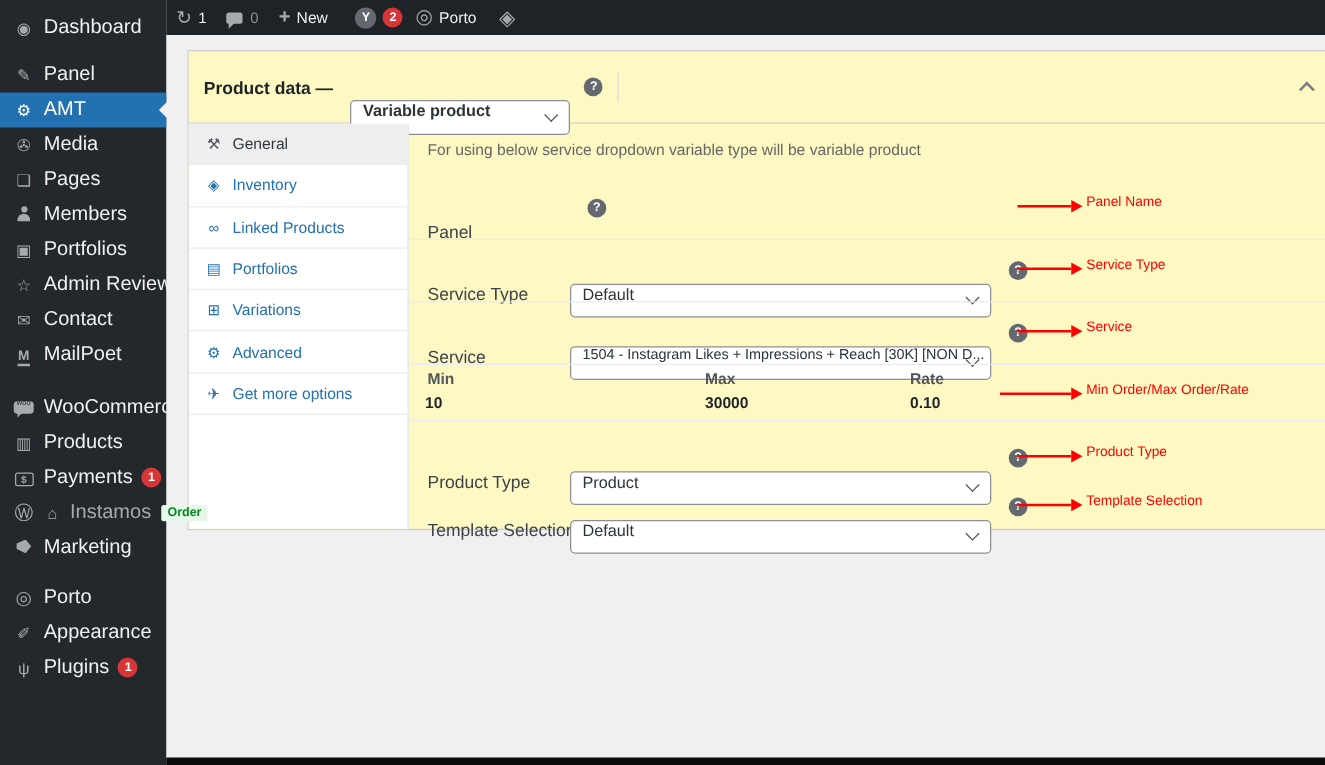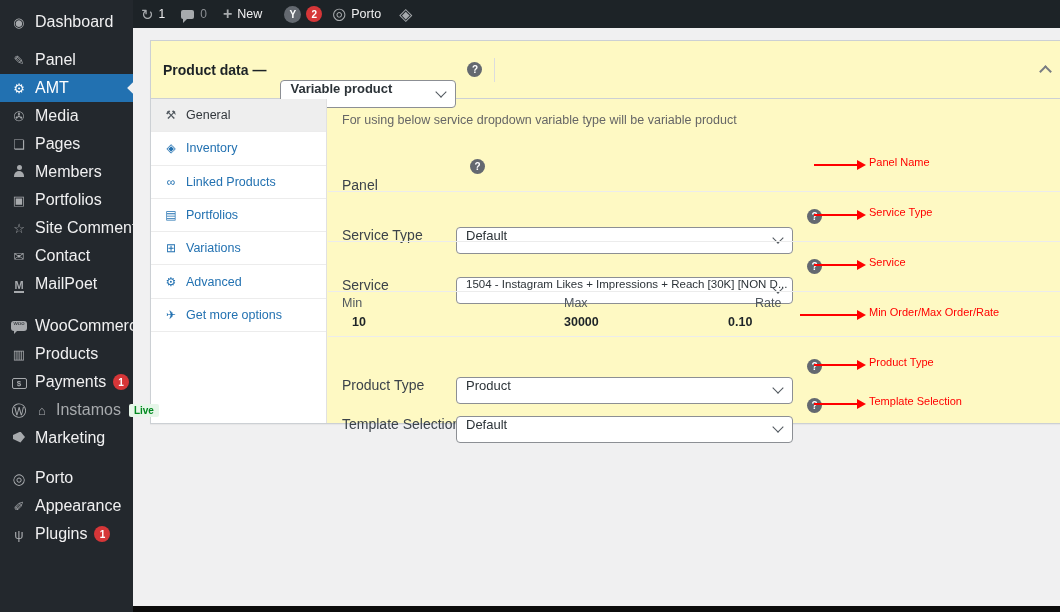--- a/index.html
+++ b/index.html
@@ -89,21 +89,21 @@
 
   
   .info-text{position:absolute;left:191px;top:72px;color:#666;font-size:12.5px;}
   .hr{position:absolute;left:177px;right:0;height:1px;background:#ececec;}
   .frow{position:absolute;left:177px;right:0;height:50px;display:flex;align-items:center;}
   .flabel{width:114px;flex:0 0 114px;margin-left:14px;color:#3c434a;font-size:14px;white-space:nowrap;margin-top:37px;}
   .sel-field{width:337px;flex:0 0 337px;}
   .sel-sm{font-size:11.5px;}
   .help-field{margin-left:14px;}
   .mmr{position:absolute;left:177px;right:0;top:255px;height:40px;}
-  .mmr span{position:absolute;white-space:nowrap;}
+  .mmr span{position:absolute;white-space:nowrap;font-weight:bold;}
   .mmr .hdr{top:0;color:#50575e;font-size:12.5px;}
   .mmr .val{top:19px;color:#1d2327;font-weight:bold;font-size:12.5px;}
 
   
   .ann-label{position:absolute;color:#ff0000;font-size:11px;white-space:nowrap;z-index:5;}
   .arrow{position:absolute;height:2px;background:#ff0000;z-index:5;}
   .arrow::after{content:"";position:absolute;right:-9px;top:-4px;border-left:9px solid #ff0000;
                 border-top:5px solid transparent;border-bottom:5px solid transparent;}
 </style>
 </head>
@@ -161,21 +161,21 @@
     <div class="sb-item">
       <span class="sb-ico"><span class="i-person"></span></span>
       <span class="sb-label">Members</span>
     </div>
     <div class="sb-item">
       <span class="sb-ico">▣</span>
       <span class="sb-label">Portfolios</span>
     </div>
     <div class="sb-item">
       <span class="sb-ico">☆</span>
-      <span class="sb-label">Site Comments</span>
+      <span class="sb-label">Admin Reviews</span>
     </div>
     <div class="sb-item">
       <span class="sb-ico">✉</span>
       <span class="sb-label">Contact</span>
     </div>
     <div class="sb-item">
       <span class="sb-ico"><span class="i-mailpoet">M</span></span>
       <span class="sb-label">MailPoet</span>
     </div>
     <div class="sb-item gap-b">
@@ -188,21 +188,21 @@
     </div>
     <div class="sb-item">
       <span class="sb-ico"><span class="i-pay">$</span></span>
       <span class="sb-label">Payments</span>
       <span class="badge sb-badge">1</span>
     </div>
     <div class="sb-item">
       <span class="sb-ico" style="font-size:15px;">Ⓦ</span>
       <span class="sb-ico" style="flex-basis:14px;width:14px;font-size:13px;">⌂</span>
       <span class="sb-label" style="color:#a7aaad;">Instamos</span>
-      <span class="live-badge">Live</span>
+      <span class="live-badge">Order</span>
     </div>
     <div class="sb-item">
       <span class="sb-ico"><span class="i-mega"></span></span>
       <span class="sb-label">Marketing</span>
     </div>
     <div class="sb-item gap-c">
       <span class="sb-ico" style="font-size:15px;">◎</span>
       <span class="sb-label">Porto</span>
     </div>
     <div class="sb-item">
@@ -284,22 +284,22 @@
         <div class="sel sel-field sel-sm">
           <span>1504 - Instagram Likes + Impressions + Reach [30K] [NON D...</span>
         </div>
         <span class="help help-field">?</span>
       </div>
       <div class="hr" style="top:250px;"></div>
 
       <div class="mmr">
         <span class="hdr" style="left:14px;">Min</span>
         <span class="hdr" style="left:236px;">Max</span>
-        <span class="hdr" style="left:400px;margin-left:27px;">Rate</span>
-        <span class="val" style="left:24px;">10</span>
+        <span class="hdr" style="left:400px;">Rate</span>
+        <span class="val" style="left:12px;">10</span>
         <span class="val" style="left:236px;">30000</span>
         <span class="val" style="left:400px;">0.10</span>
       </div>
       <div class="hr" style="top:295px;"></div>
 
       <div class="frow" style="top:300px;">
         <span class="flabel">Product Type</span>
         <div class="sel sel-field">
           <span>Product</span>
         </div>

